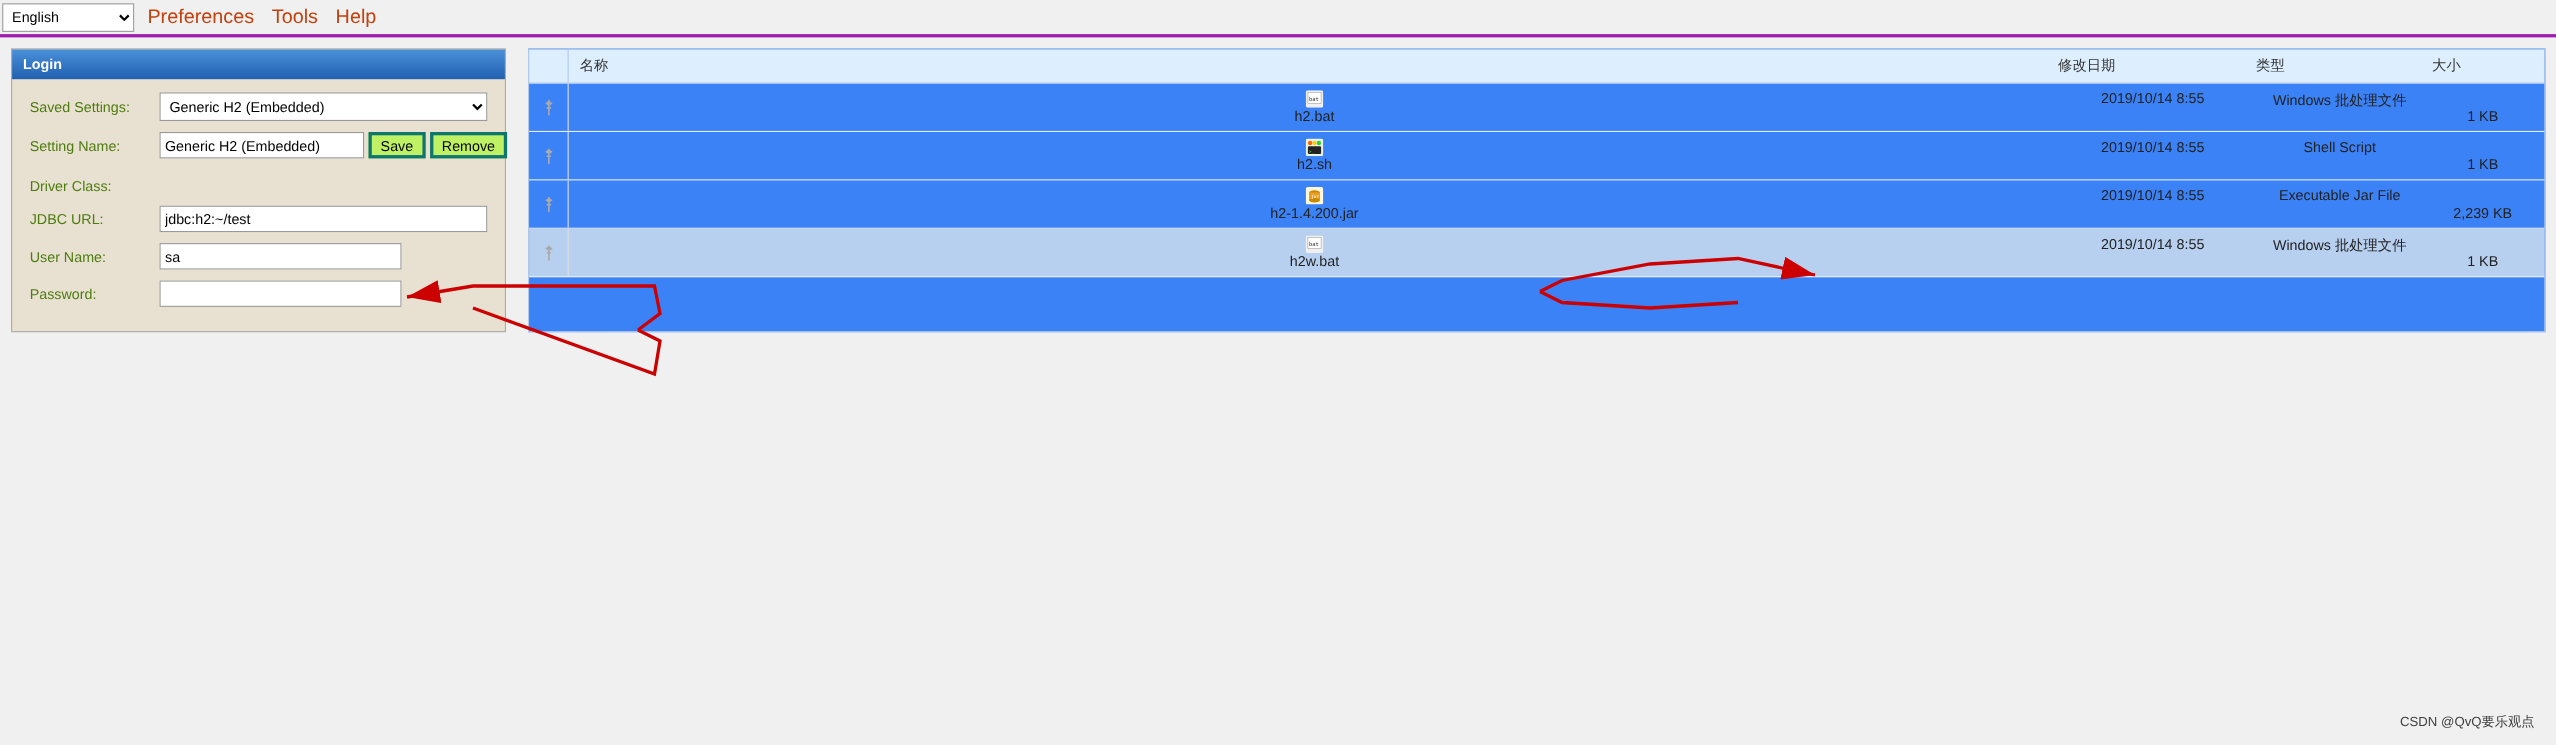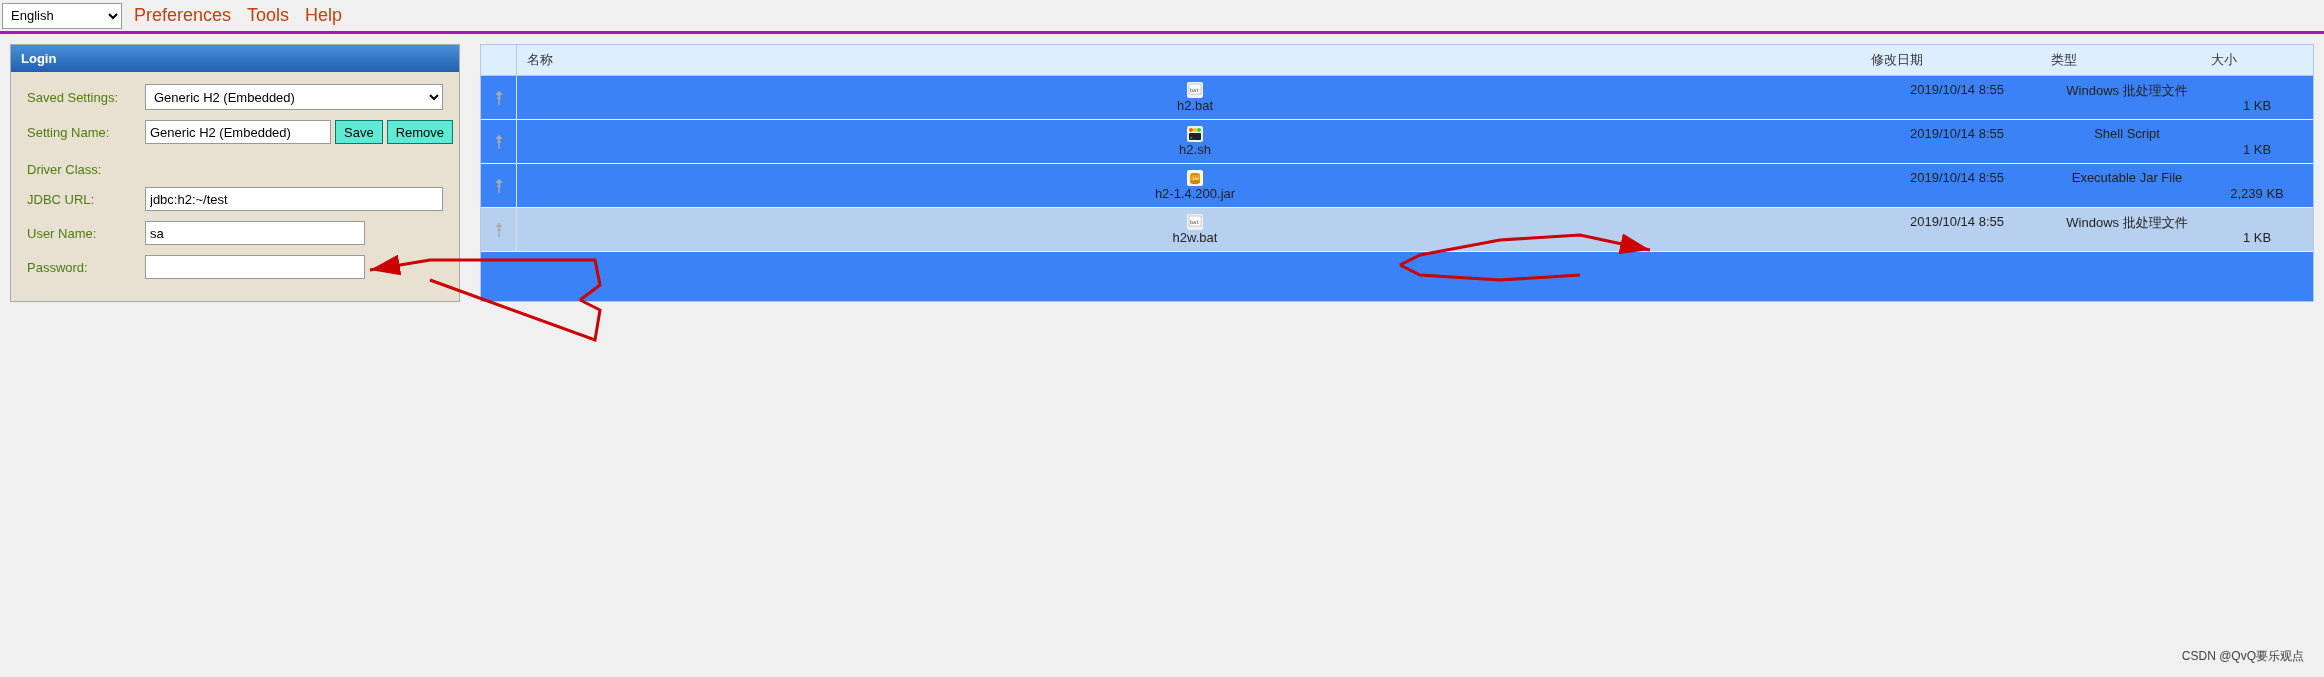--- a/index.html
+++ b/index.html
@@ -92,22 +92,22 @@
       flex: 1;
       height: 26px;
       border: 1px solid #999;
       padding: 2px 4px;
       font-size: 13px;
       background: white;
     }
     .btn {
       height: 24px;
       padding: 0 8px;
-      border: 1px solid #0f766e;
-      background: #5eead4;
+      border: 3px solid #0f766e;
+      background: #bef264;
       font-size: 13px;
       cursor: pointer;
       white-space: nowrap;
     }
 
     .setting-row {
       display: flex;
       align-items: center;
       gap: 4px;
       flex: 1;

